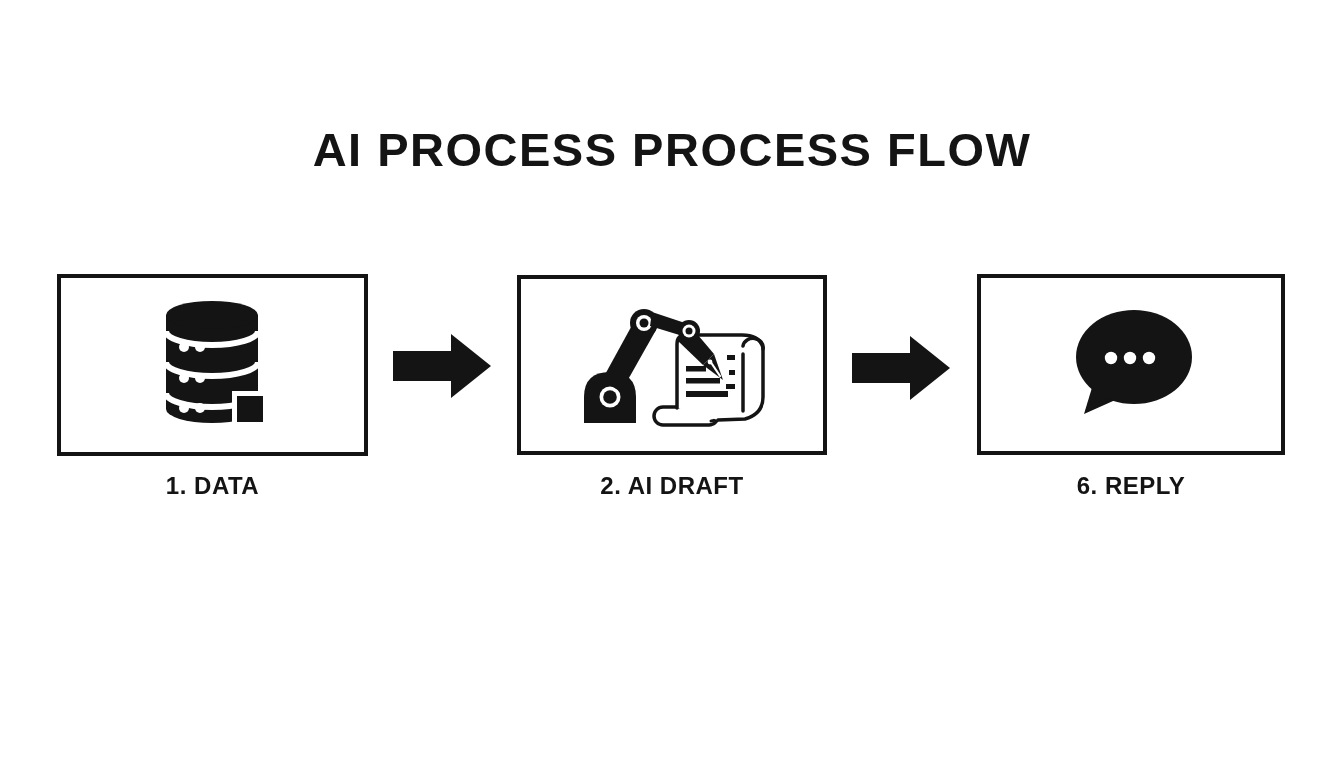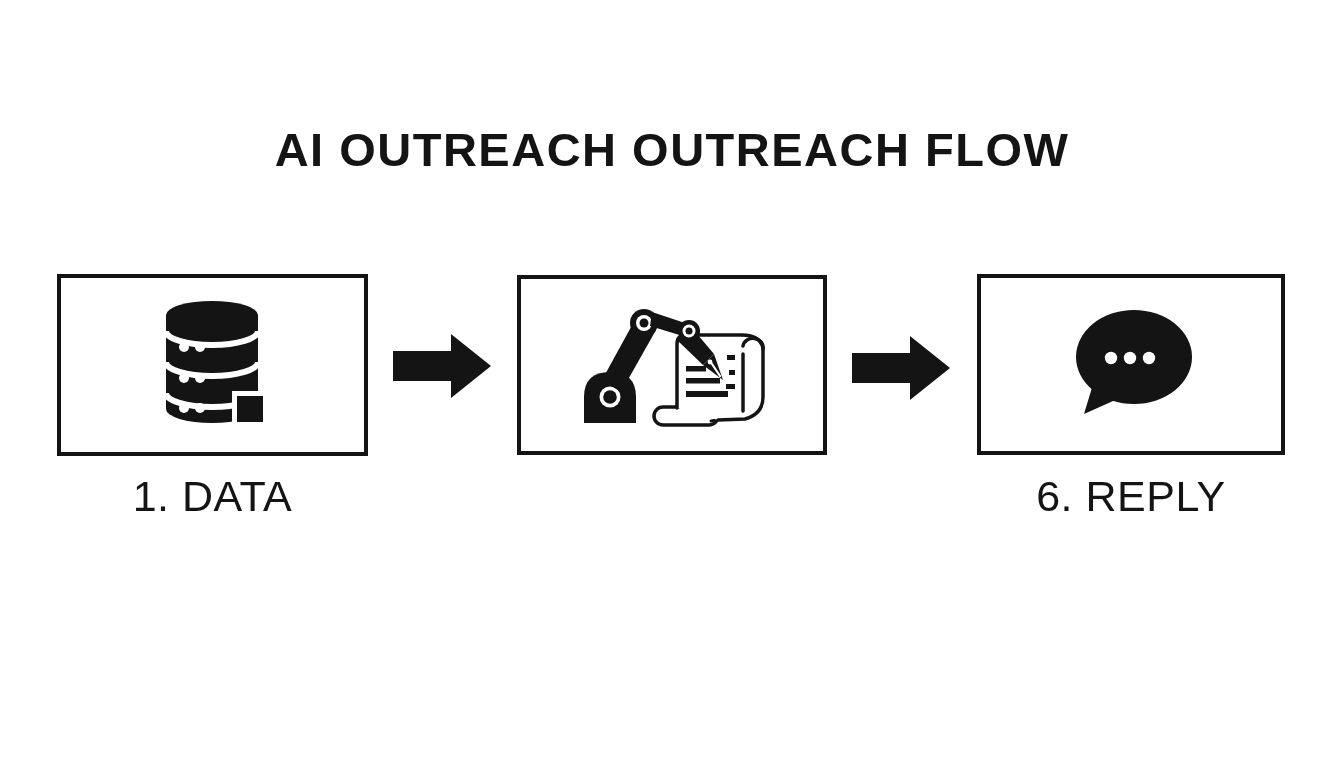--- a/index.html
+++ b/index.html
@@ -28,36 +28,36 @@
   .box2{left:517px;top:275px;width:310px;height:180px;}
   .box3{left:977px;top:274px;width:308px;height:181px;}
 
   .arrow{position:absolute;}
   .arrow1{left:393px;top:334px;}
   .arrow2{left:852px;top:336px;}
 
   .step-label{
     position:absolute;top:472px;height:40px;
     text-align:center;
-    font-size:43px;font-weight:400;letter-spacing:0.5px;
+    font-size:24px;font-weight:700;letter-spacing:0.5px;
     color:var(--ink);
   }
   .label1{left:57px;width:311px;}
   .label2{left:517px;width:310px;}
   .label3{left:977px;width:308px;}
 
   .icon-robot{margin-left:10px;margin-top:2px;}
   .icon-bubble{margin-left:8px;margin-bottom:4px;}
 </style>
 </head>
 <body>
 
 <div class="canvas">
 
-  <h1 class="title">AI OUTREACH OUTREACH FLOW</h1>
+  <h1 class="title">AI PROCESS PROCESS FLOW</h1>
 
   <div class="box box1">
     <svg width="101" height="132" viewBox="0 0 101 132">
 
       <path d="M4 16 L4 110 A46 14 0 0 0 96 110 L96 16 Z" fill="#141414"></path>
 
       <ellipse cx="50" cy="16" rx="46" ry="14" fill="#141414"></ellipse>
 
       <path d="M4 32 A46 14 0 0 0 96 32" stroke="#ffffff" stroke-width="6" fill="none"></path>
       <path d="M4 63 A46 14 0 0 0 96 63" stroke="#ffffff" stroke-width="6" fill="none"></path>
@@ -135,15 +135,16 @@
 
       <ellipse cx="60" cy="50" rx="58" ry="47" fill="#141414"></ellipse>
 
       <circle cx="37" cy="51" r="6.2" fill="#ffffff"></circle>
       <circle cx="56" cy="51" r="6.2" fill="#ffffff"></circle>
       <circle cx="75" cy="51" r="6.2" fill="#ffffff"></circle>
     </svg>
   </div>
 
   <div class="step-label label1">1. DATA</div>
+  <div class="step-label label2">2. AI DRAFT</div>
   <div class="step-label label3">6. REPLY</div>
 
 </div>
 
 </body></html>

